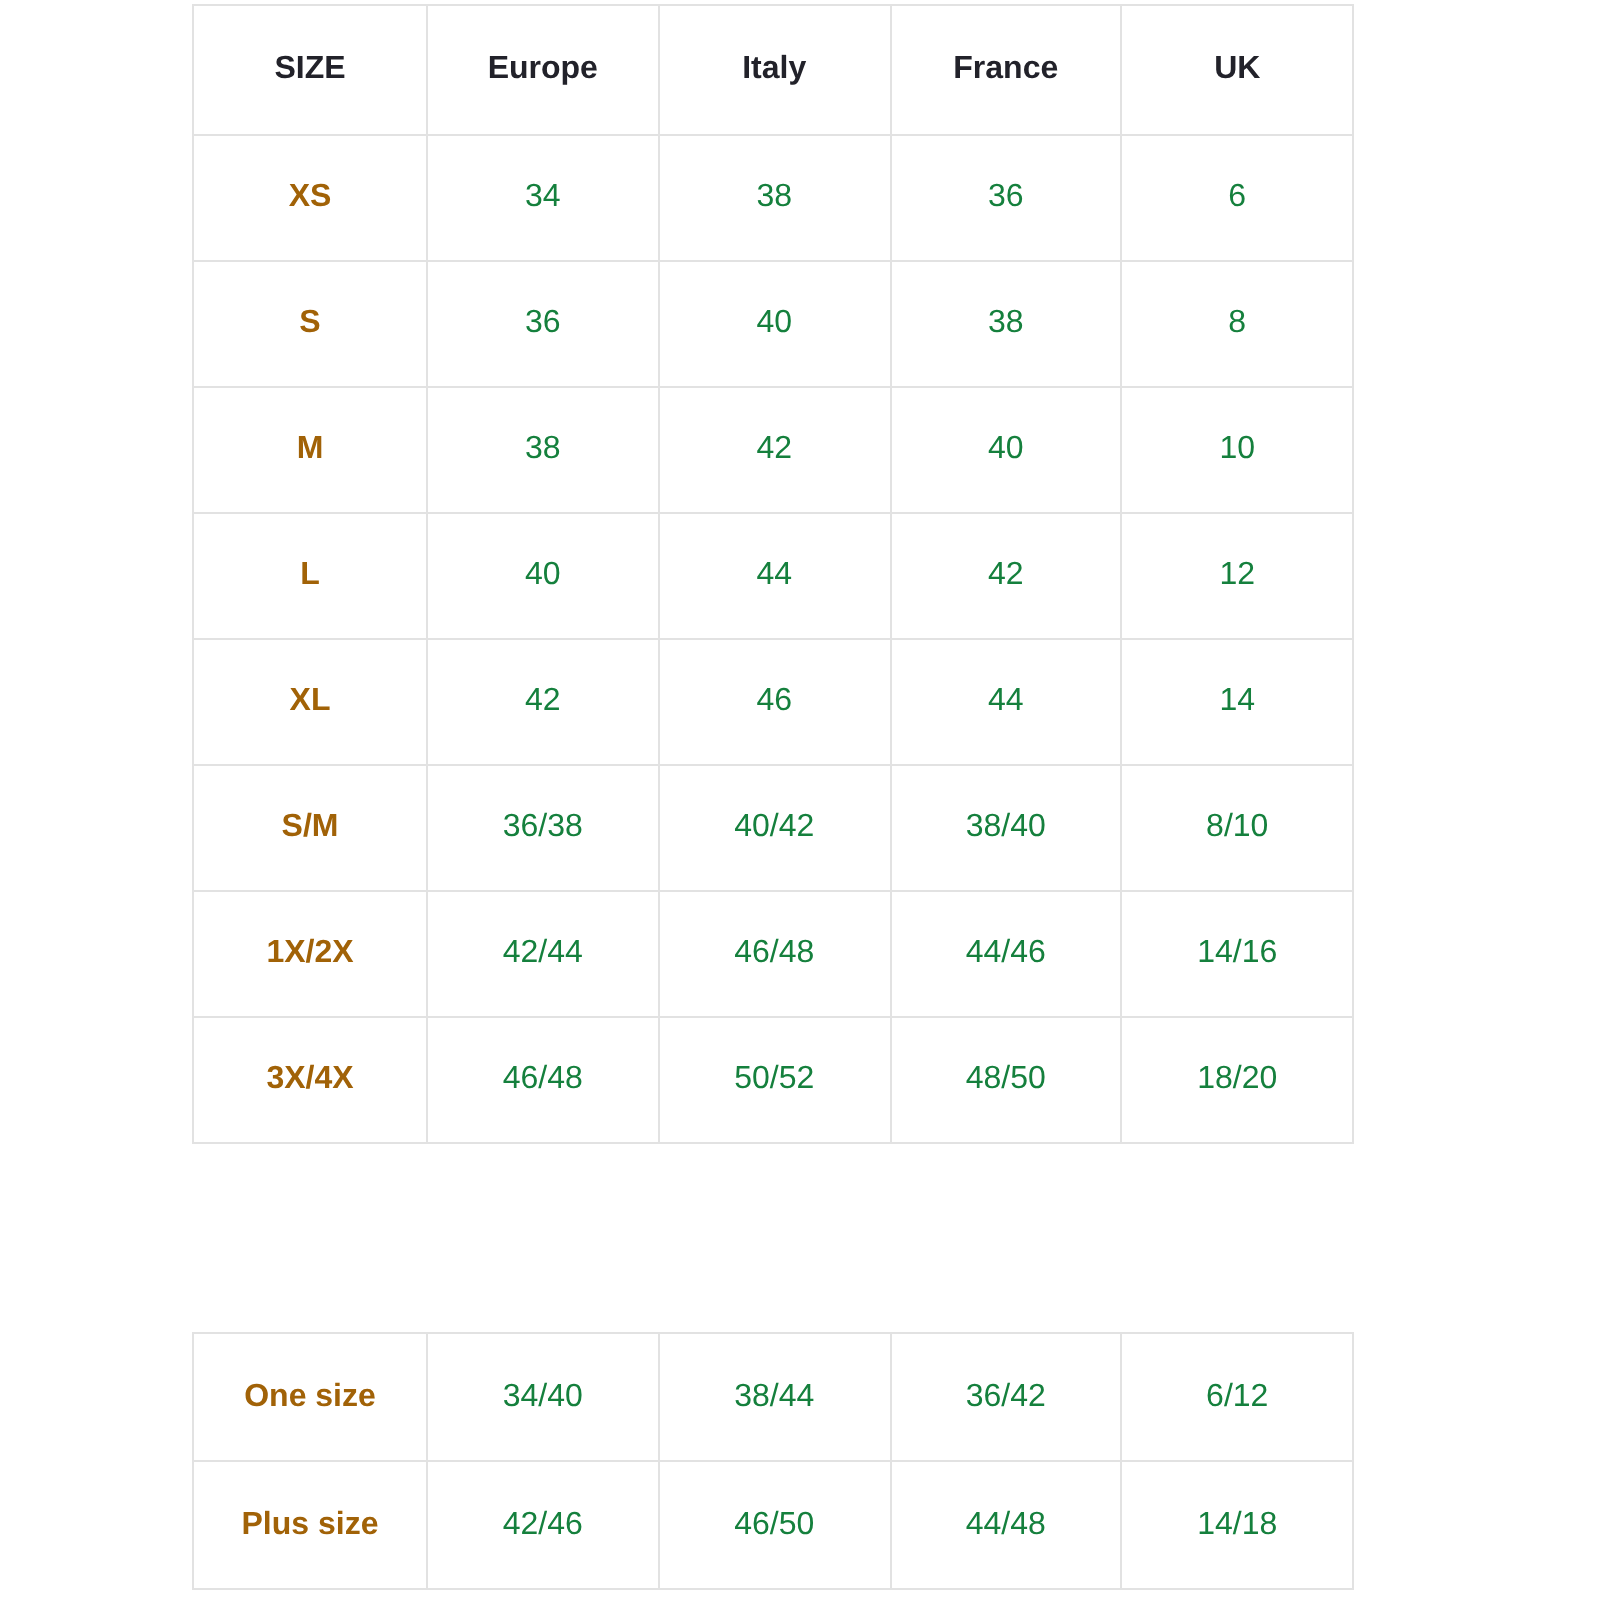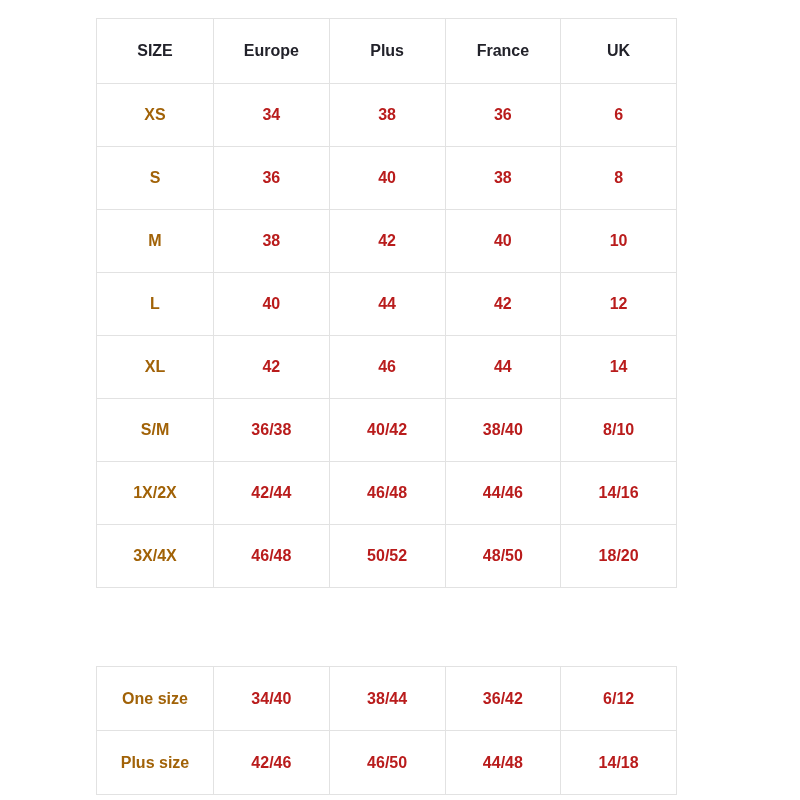--- a/index.html
+++ b/index.html
@@ -16,36 +16,36 @@
     width: 800px;
     height: 800px;
     background: #ffffff;
     overflow: hidden;
   }
   .table-wrap {
     position: absolute;
     left: 96px;
     width: 580px;
   }
-  #main-table-wrap { top: 2px; margin-top: 16px; }
+  #main-table-wrap { top: 2px; }
   #extra-table-wrap { top: 666px; }
 
   table.sizechart {
     width: 580px;
     border-collapse: collapse;
     table-layout: fixed;
   }
   table.sizechart td,
   table.sizechart th {
     border: 1px solid #e2e2e2;
     text-align: center;
     vertical-align: middle;
-    color: #b91c1c;
+    color: #15803d;
     font-size: 16px;
-    font-weight: 700;
+    font-weight: 400;
     padding: 0;
     height: 63px;
     line-height: 1.2;
   }
   table.sizechart col.c-size { width: 117px; }
   table.sizechart col.c-reg  { width: 115.75px; }
 
   table.sizechart thead th {
     font-weight: 700;
     font-size: 16px;
@@ -69,21 +69,21 @@
         <col class="c-size">
         <col class="c-reg">
         <col class="c-reg">
         <col class="c-reg">
         <col class="c-reg">
       </colgroup>
       <thead>
         <tr>
           <th>SIZE</th>
           <th>Europe</th>
-          <th>Plus</th>
+          <th>Italy</th>
           <th>France</th>
           <th>UK</th>
         </tr>
       </thead>
       <tbody>
         <tr>
           <td class="rowhead">XS</td>
           <td>34</td>
           <td>38</td>
           <td>36</td>

